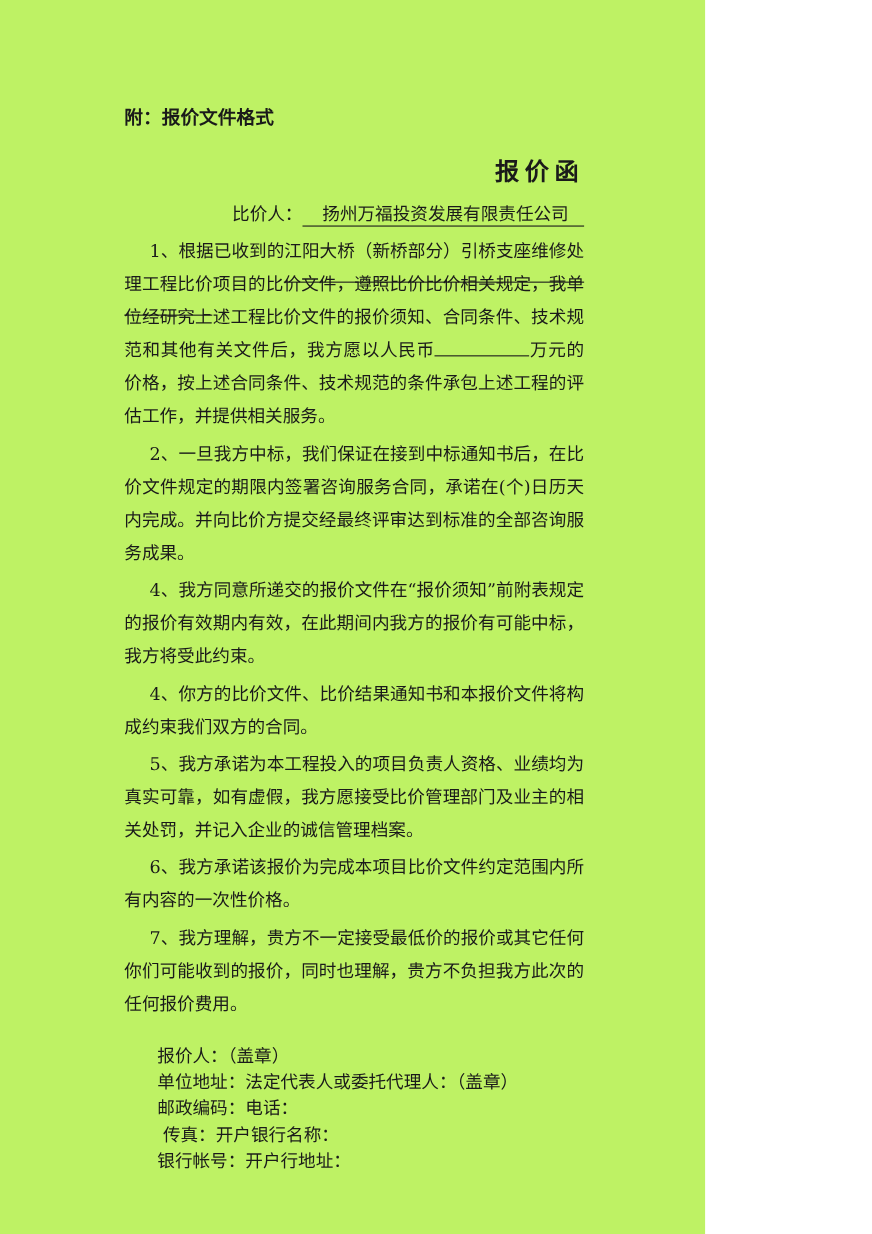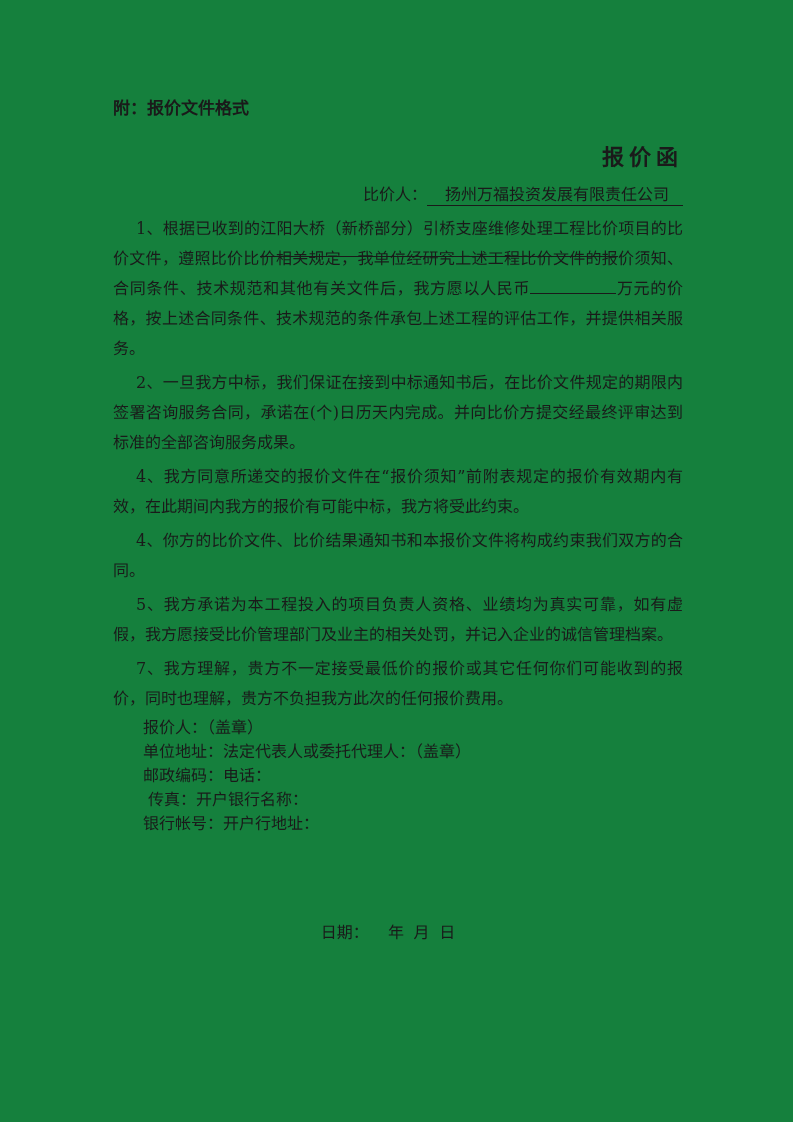--- a/index.html
+++ b/index.html
@@ -3,23 +3,23 @@
 <meta charset="utf-8">
 <style>
   * { box-sizing: border-box; }
   html, body {
     margin: 0;
     padding: 0;
     background: #ffffff;
   }
   .page {
     position: relative;
-    width: 793px;
+    width: 641px;
     height: 1122px;
-    background: #15803d;
+    background: #bef264;
     color: #1a1a1a;
     font-family: "DejaVu Serif", "Liberation Serif", serif;
     padding: 96px 110px 0 113px;
     overflow: hidden;
   }
   .attachment-heading {
     font-size: 17px;
     font-weight: bold;
     line-height: 24px;
     margin: 0;
@@ -58,21 +58,21 @@
     border-bottom: 1px solid #1a1a1a;
     padding-bottom: 18px;
   }
   .amount-blank {
     display: inline-block;
     width: 86px;
     height: 14px;
     border-bottom: 1px solid #1a1a1a;
   }
   .signature-block {
-    margin: 2px 0 0 30px;
+    margin: 20px 0 0 30px;
     font-size: 16px;
     line-height: 24px;
   }
   .signature-block p {
     margin: 0;
     white-space: pre-wrap;
   }
   .date-line {
     margin: 86px 0 0 0;
     font-size: 16px;
@@ -93,20 +93,21 @@
   <h1 class="doc-title">报价函</h1>
 
   <p class="bidder-line"><span>比价人：</span><span class="bidder-name">扬州万福投资发展有限责任公司</span></p>
 
   <p class="para first"><span>1、根据已收到的</span><span class="project-name">江阳大桥（新桥部分）引桥支座维修处理工程比价</span><span>项目的比价文件，遵照比价比价相关规定，我单位经研究上述工程比价文件的报价须知、合同条件、技术规范和其他有关文件后，我方愿以人民币</span><span class="amount-blank"></span><span>万元的价格，按上述合同条件、技术规范的条件承包上述工程的评估工作，并提供相关服务。</span></p>
 
   <p class="para">2、一旦我方中标，我们保证在接到中标通知书后，在比价文件规定的期限内签署咨询服务合同，承诺在(个)日历天内完成。并向比价方提交经最终评审达到标准的全部咨询服务成果。</p>
   <p class="para">4、我方同意所递交的报价文件在“报价须知”前附表规定的报价有效期内有效，在此期间内我方的报价有可能中标，我方将受此约束。</p>
   <p class="para">4、你方的比价文件、比价结果通知书和本报价文件将构成约束我们双方的合同。</p>
   <p class="para">5、我方承诺为本工程投入的项目负责人资格、业绩均为真实可靠，如有虚假，我方愿接受比价管理部门及业主的相关处罚，并记入企业的诚信管理档案。</p>
+  <p class="para">6、我方承诺该报价为完成本项目比价文件约定范围内所有内容的一次性价格。</p>
   <p class="para">7、我方理解，贵方不一定接受最低价的报价或其它任何你们可能收到的报价，同时也理解，贵方不负担我方此次的任何报价费用。</p>
 
   <div class="signature-block">
     <p>报价人：（盖章）</p>
     <p>单位地址：法定代表人或委托代理人：（盖章）</p>
     <p>邮政编码：电话：</p>
     <p> 传真：开户银行名称：</p>
     <p>银行帐号：开户行地址：</p>
   </div>
 

